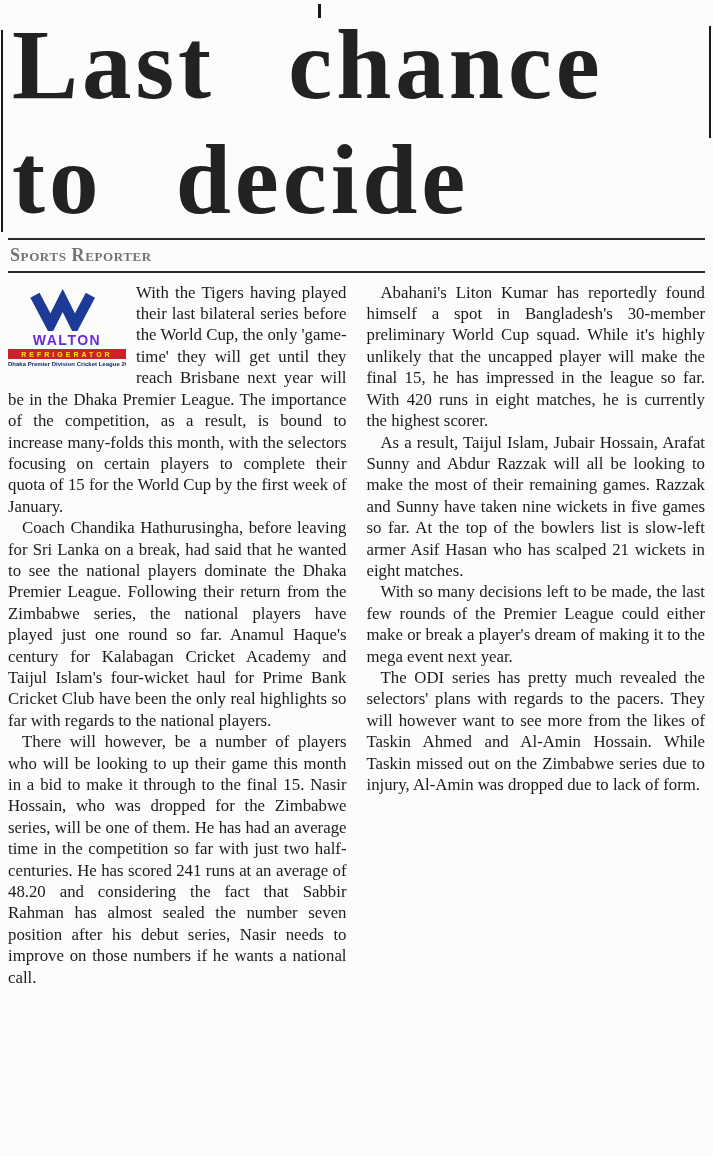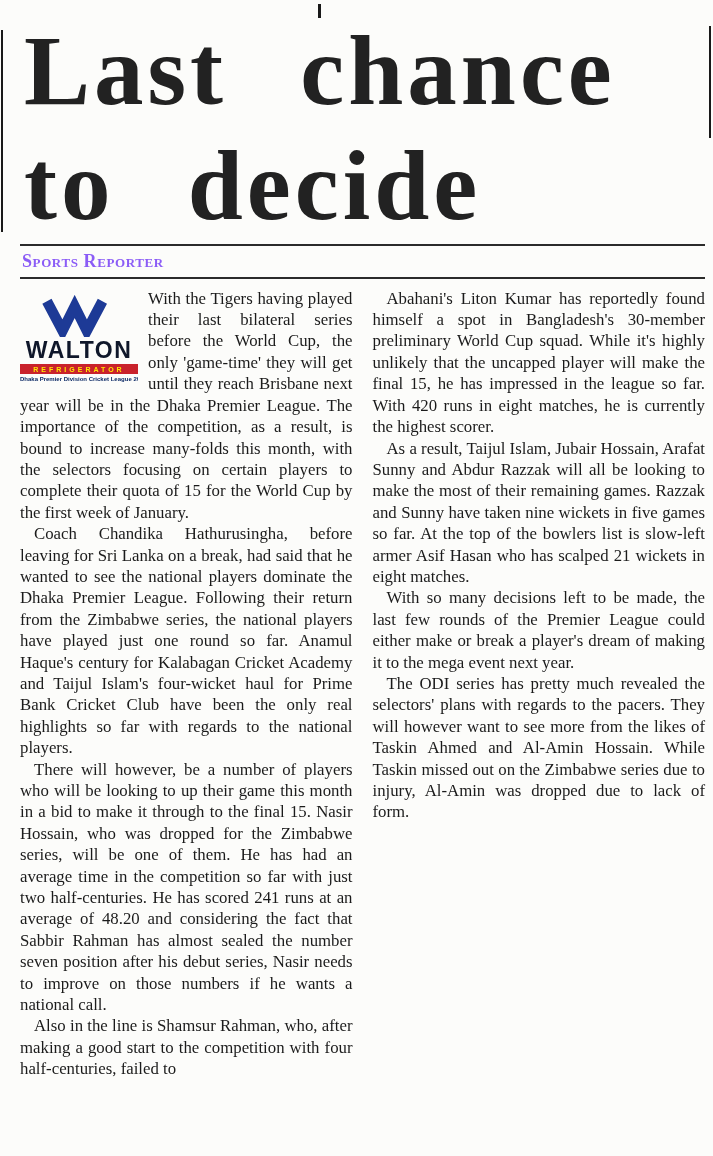--- a/index.html
+++ b/index.html
@@ -4,41 +4,41 @@
 <style>
   html, body { margin: 0; padding: 0; }
   body {
     width: 713px; height: 1156px;
     background: #fcfcfa;
     font-family: "Liberation Serif", serif;
     color: #1b1b1b;
     position: relative;
     overflow: hidden;
   }
-  .page { padding: 8px 8px 0 20px; margin-top: 6px; }
+  .page { padding: 8px 8px 0 8px; }
 
   .headline {
     font-weight: bold;
     font-size: 99px;
     line-height: 1.16;
     letter-spacing: 4px;
     word-spacing: 0.45em;
     color: #222;
     padding-left: 4px;
   }
 
   .rule { border-top: 2px solid #2b2b2b; height: 0; }
 
   .byline {
     font-variant: small-caps;
     font-weight: bold;
     font-size: 18px;
     letter-spacing: 0.6px;
     padding: 5px 0 5px 2px;
-    color: #8b5cf6;
+    color: #737373;
   }
 
   .columns { display: flex; gap: 20px; margin-top: 9px; }
   .col {
     flex: 1; min-width: 0;
     text-align: justify;
     font-size: 16.8px;
     line-height: 1.275;
   }
   .para { margin: 0; }
@@ -46,23 +46,23 @@
 
   .walton-logo {
     float: left;
     width: 118px;
     margin: 5px 10px 3px 0;
     text-align: center;
     font-family: "Liberation Sans", sans-serif;
   }
   .w-mark { line-height: 0; padding-top: 2px; }
   .brand {
-    color: #0f172a;
+    color: #6d28d9;
     font-weight: bold;
-    font-size: 23px;
+    font-size: 14px;
     letter-spacing: 1.5px;
     line-height: 1;
     margin-top: 2px;
   }
   .refrig {
     background: #c9222b;
     color: #ffe800;
     font-size: 7px;
     font-weight: bold;
     letter-spacing: 3px;
@@ -109,21 +109,20 @@
           </svg>
         </div>
         <div class="brand">WALTON</div>
         <div class="refrig">REFRIGERATOR</div>
         <div class="caption">Dhaka Premier Division Cricket League 2014-15</div>
       </div>
 
       <p class="para">With the Tigers having played their last bilateral series before the World Cup, the only 'game-time' they will get until they reach Brisbane next year will be in the Dhaka Premier League. The importance of the competition, as a result, is bound to increase many-folds this month, with the selectors focusing on certain players to complete their quota of 15 for the World Cup by the first week of January.</p>
       <p class="para indent">Coach Chandika Hathurusingha, before leaving for Sri Lanka on a break, had said that he wanted to see the national players dominate the Dhaka Premier League. Following their return from the Zimbabwe series, the national players have played just one round so far. Anamul Haque's century for Kalabagan Cricket Academy and Taijul Islam's four-wicket haul for Prime Bank Cricket Club have been the only real highlights so far with regards to the national players.</p>
       <p class="para indent">There will however, be a number of players who will be looking to up their game this month in a bid to make it through to the final 15. Nasir Hossain, who was dropped for the Zimbabwe series, will be one of them. He has had an average time in the competition so far with just two half-centuries. He has scored 241 runs at an average of 48.20 and considering the fact that Sabbir Rahman has almost sealed the number seven position after his debut series, Nasir needs to improve on those numbers if he wants a national call.</p>
-      <p class="para indent">Also in the line is Shamsur Rahman, who, after making a good start to the competition with four half-centuries, failed to</p>
     </div>
 
     <div class="col">
       <p class="para indent">Abahani's Liton Kumar has reportedly found himself a spot in Bangladesh's 30-member preliminary World Cup squad. While it's highly unlikely that the uncapped player will make the final 15, he has impressed in the league so far. With 420 runs in eight matches, he is currently the highest scorer.</p>
       <p class="para indent">As a result, Taijul Islam, Jubair Hossain, Arafat Sunny and Abdur Razzak will all be looking to make the most of their remaining games. Razzak and Sunny have taken nine wickets in five games so far. At the top of the bowlers list is slow-left armer Asif Hasan who has scalped 21 wickets in eight matches.</p>
       <p class="para indent">With so many decisions left to be made, the last few rounds of the Premier League could either make or break a player's dream of making it to the mega event next year.</p>
       <p class="para indent">The ODI series has pretty much revealed the selectors' plans with regards to the pacers. They will however want to see more from the likes of Taskin Ahmed and Al-Amin Hossain. While Taskin missed out on the Zimbabwe series due to injury, Al-Amin was dropped due to lack of form.</p>
     </div>
 
   </div>

